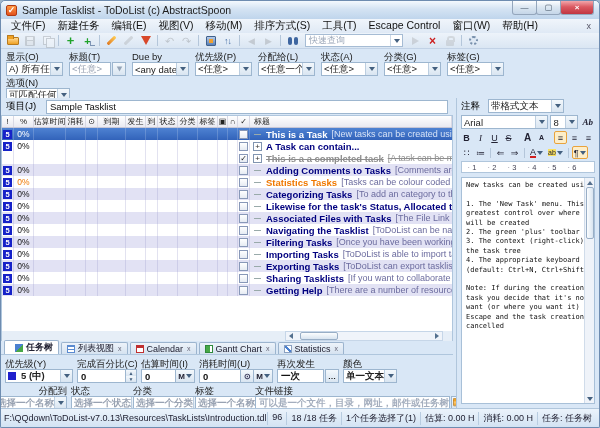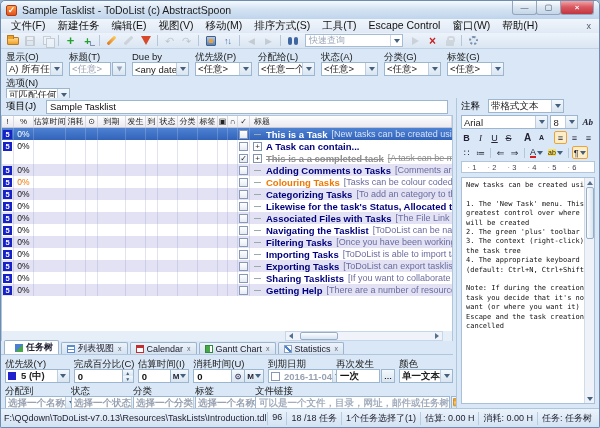--- a/index.html
+++ b/index.html
@@ -574,21 +574,21 @@
           <span class="tc" style="width: 20px;"></span>
           <span class="tc" style="width: 20px;"></span>
           <span class="tc" style="width: 20px;"></span>
           <span class="tc" style="width: 10px;"></span>
           <span class="tc" style="width: 10px;"></span>
           <span class="tc" style="width: 12px;">
             <span class="cb"></span>
           </span>
           <span class="titlec">
             <span class="dash"></span>
-            <span class="t-title orange">Colouring Tasks</span>
+            <span class="t-title orange">Statistics Tasks</span>
             <span class="t-prev">[Tasks can be colour coded by setting</span>
           </span>
         </div>
         <div class="trow alt">
           <span class="tc" style="width: 12px;">
             <span class="pri">5</span>
           </span>
           <span class="tc" style="width: 20px;">
             <span class="pct">0%</span>
           </span>
@@ -902,53 +902,41 @@
           </span>
         </div>
         <div class="e-field" style="width: 74px;">
           <span class="e-label">消耗时间(U)</span>
           <span class="e-ctrl">
             <span class="edit">0</span>
             <span class="clockbtn">⊙</span>
             <span class="unitbtn">M<i class="tri-down"></i></span>
           </span>
         </div>
-        <div class="e-field" style="width: 64px;">
-          <span class="e-label">到期日期</span>
-          <span class="e-ctrl">
-            <span class="combo" style="flex: 1 1 0%;">
-              <span class="chk" style="margin: 0px 2px;"></span>
-              <span class="val gray">2016-11-04</span>
-              <span class="arr">
-                <i class="tri-down"></i>
-              </span>
-            </span>
-          </span>
-        </div>
         <div class="e-field" style="width: 62px;">
           <span class="e-label">再次发生</span>
           <span class="e-ctrl">
             <span class="edit">一次</span>
             <span class="ellbtn">…</span>
           </span>
         </div>
         <div class="e-field" style="width: 50px;">
           <span class="e-label">颜色</span>
           <span class="e-ctrl">
             <span class="combo" style="flex: 1 1 0%;">
               <span class="val" style="text-align: center;">单一文本</span>
               <span class="arr">
                 <i class="tri-down"></i>
               </span>
             </span>
           </span>
         </div>
       </div>
     <div class="e-row" id="editor-row2">
-        <div class="e-field" style="width: 62px;">
+        <div class="e-field" style="width: 62px; align-items: flex-end;">
           <span class="e-label">分配到</span>
           <span class="e-ctrl">
             <span class="combo" style="flex: 1 1 0%;">
               <span class="val gray">选择一个名称</span>
               <span class="arr">
                 <i class="tri-down"></i>
               </span>
             </span>
           </span>
         </div>

